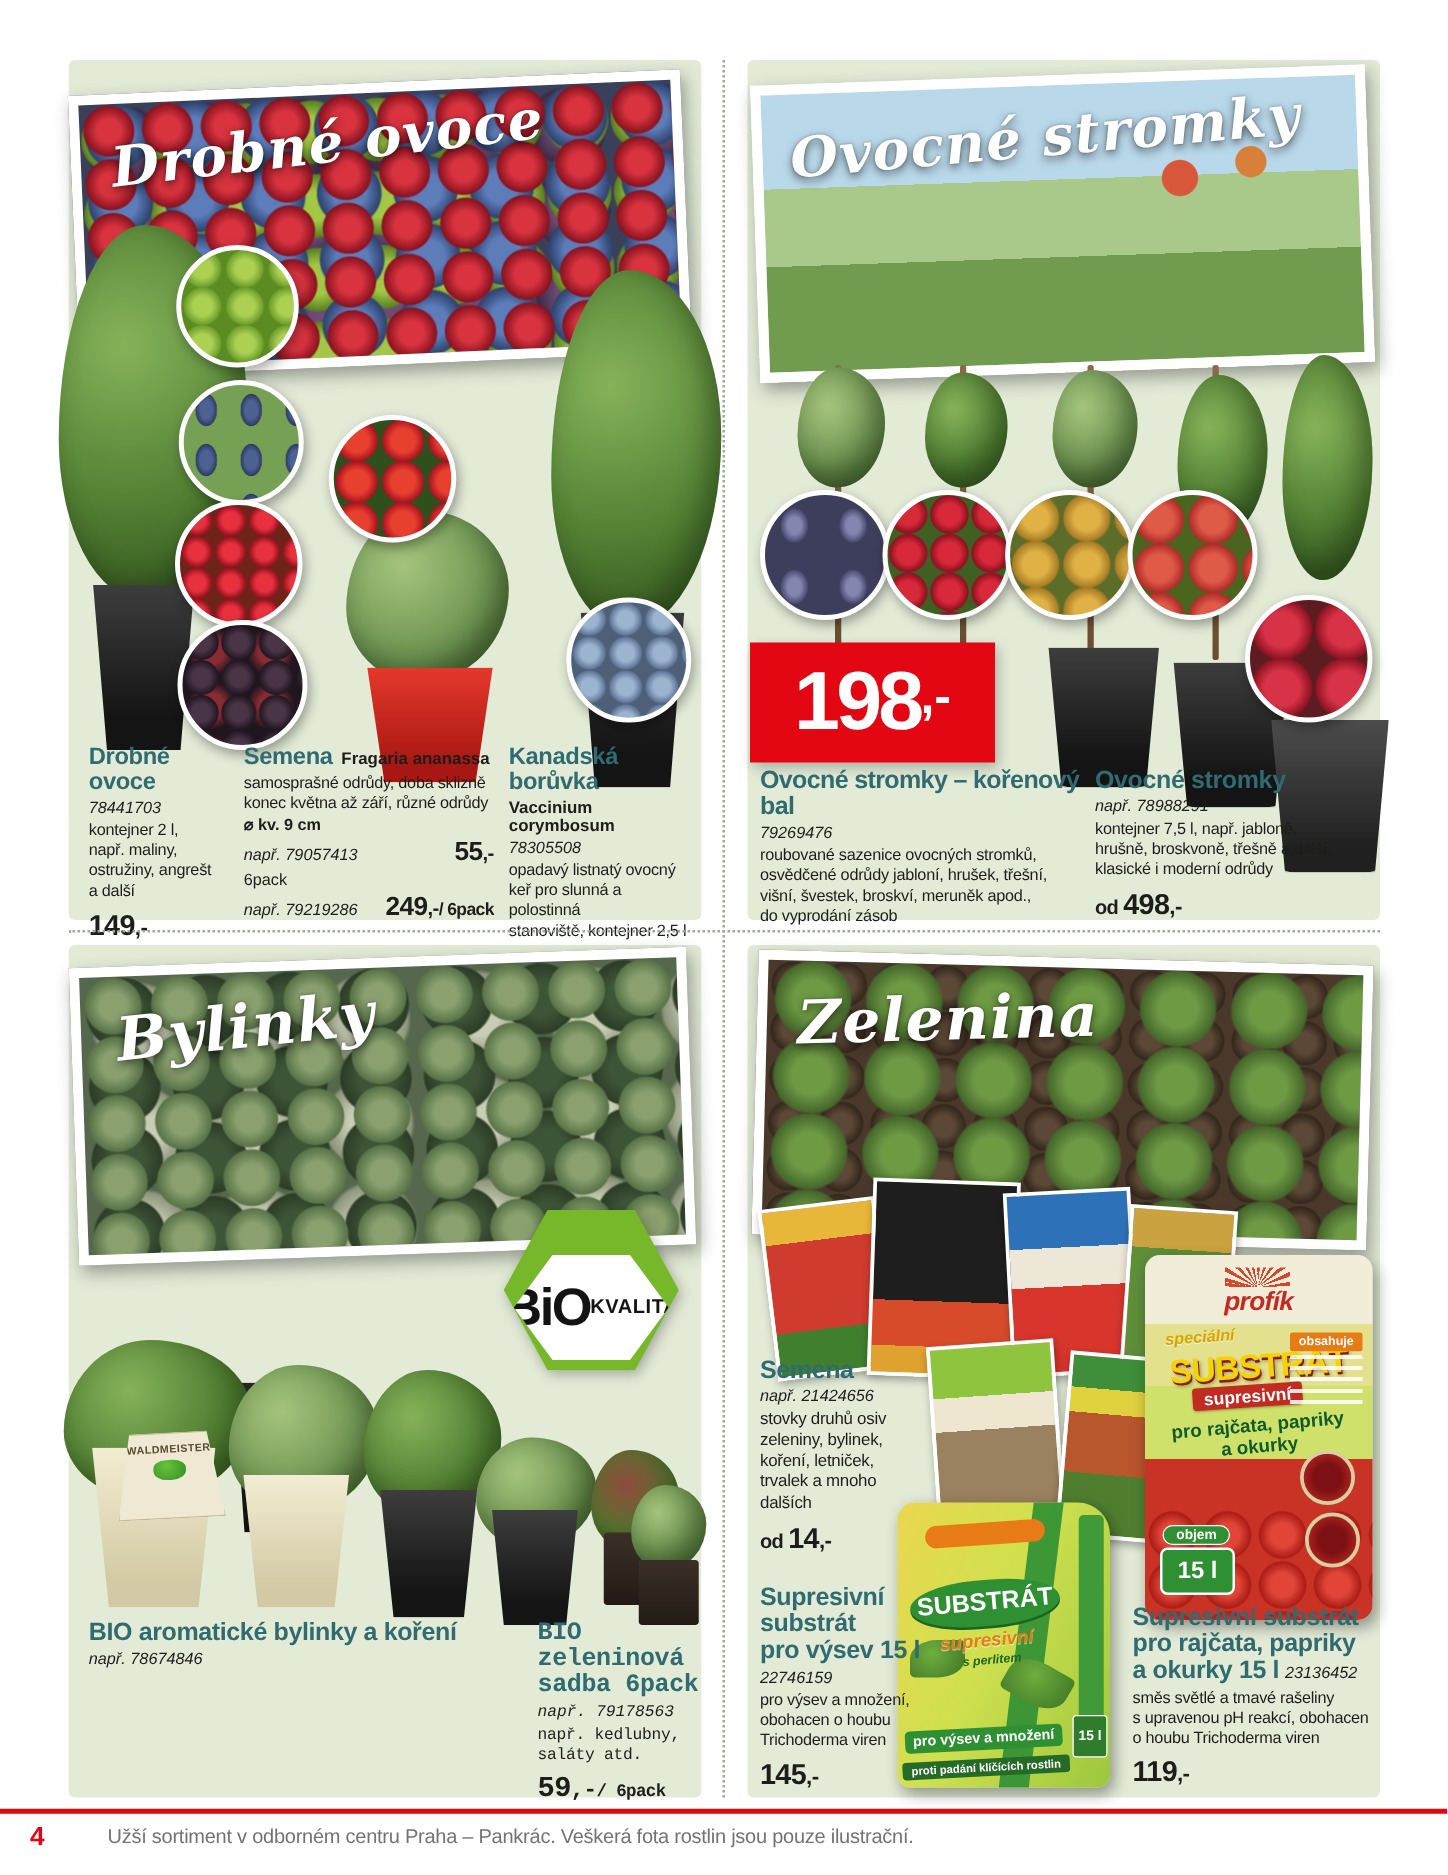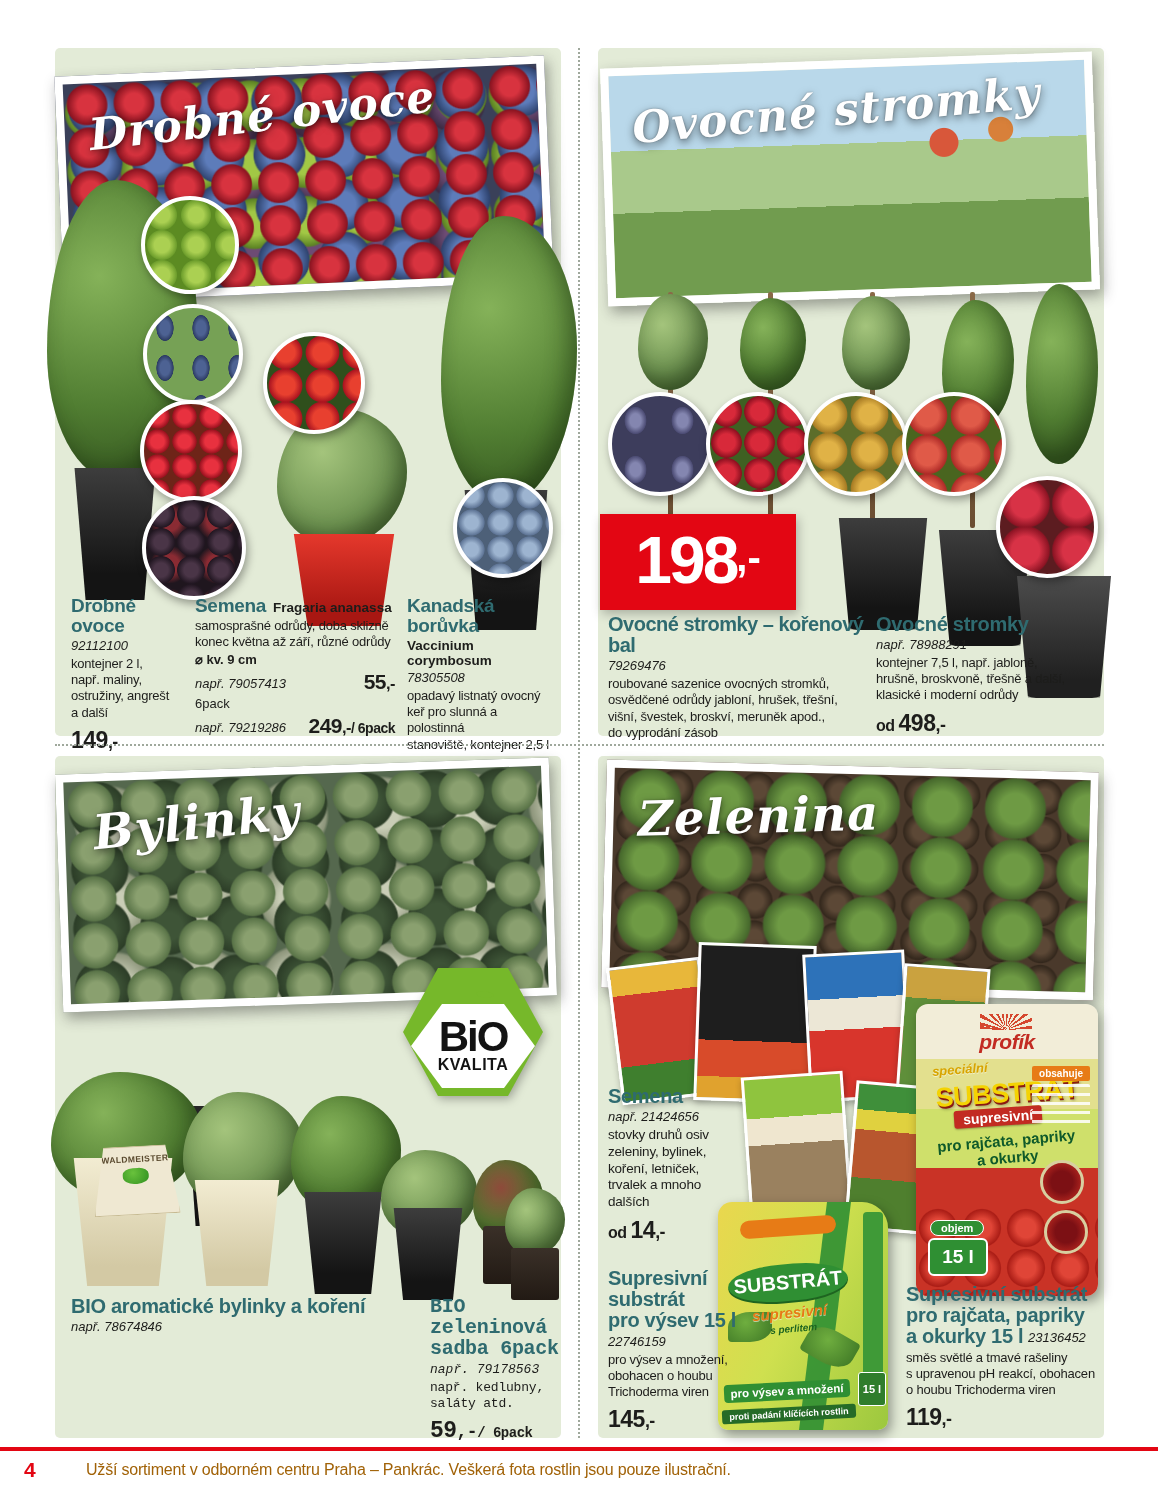--- a/index.html
+++ b/index.html
@@ -80,21 +80,21 @@
   .p-unit{font-size:14px;}
   .offer{display:flex;justify-content:space-between;align-items:flex-end;margin-top:3px;}
   .offer .price{margin-top:0;font-size:21px;}
   .plain{font-size:13px;margin-top:2px;}
   .trow{display:flex;align-items:baseline;gap:7px;}
 
   .hex{position:absolute;filter:drop-shadow(2px 3px 5px rgba(0,0,0,.3));}
   .hex-outer{width:100%;height:100%;background:#76b82a;clip-path:polygon(25% 0,75% 0,100% 50%,75% 100%,25% 100%,0 50%);}
   .hex-inner{position:absolute;left:8px;top:8px;right:8px;bottom:8px;background:#fff;
      clip-path:polygon(25% 0,75% 0,100% 50%,75% 100%,25% 100%,0 50%);
-     display:flex;flex-direction:column;align-items:center;justify-content:center;gap:0;margin-top:28px;}
+     display:flex;flex-direction:row;align-items:center;justify-content:center;gap:0;margin-top:28px;}
   .hex-bio{font-size:42px;font-weight:800;color:#131313;letter-spacing:-2px;line-height:.9;}
   .hex-kval{font-size:16px;font-weight:700;color:#131313;letter-spacing:.5px;}
   .hex-leaf{position:absolute;top:22px;left:74px;width:16px;height:9px;background:#76b82a;border-radius:0 100% 0 100%;transform:rotate(-18deg);}
 
   .tag{position:absolute;background:#efe8d2;border:1px solid #c6ba92;transform:rotate(-3deg);
      clip-path:polygon(14% 0,86% 0,100% 100%,0 100%);display:flex;flex-direction:column;align-items:center;padding-top:7px;z-index:4;}
   .tag-txt{font-size:8.5px;font-weight:700;color:#5a4a2f;letter-spacing:.4px;}
   .tag-jelly{width:26px;height:16px;background:radial-gradient(circle at 40% 30%,#69c23c,#2f8f1f);border-radius:40% 40% 46% 46%;margin-top:4px;}
 
   .pk{position:absolute;border:3px solid #fff;box-shadow:1px 3px 7px rgba(0,0,0,.32);}
@@ -139,21 +139,21 @@
      background:repeating-linear-gradient(180deg,#fff 0 3px,transparent 3px 9px);opacity:.85;border-radius:2px;}
   .br-objem{position:absolute;left:14px;bottom:60px;background:#2f8f33;color:#fff;font-size:11px;font-weight:700;padding:1px 10px;border-radius:8px;border:1px solid #fff;}
   .br-vol{position:absolute;left:12px;bottom:20px;width:56px;height:34px;background:#2f8f33;color:#fff;font-weight:700;font-size:19px;
      display:flex;align-items:center;justify-content:center;border-radius:6px;border:2px solid #fff;}
   .br-shield{position:absolute;width:38px;height:38px;border-radius:50%;background:radial-gradient(circle,#7c1014 40%,#a5201c 70%);border:3px solid #d8cfa0;}
   .br-toms{position:absolute;left:0;bottom:0;width:100%;height:30%;border-radius:0 0 12px 12px;
      background-image:radial-gradient(circle,#e5493a 32%,#a61a14 62%,transparent 66%);background-size:44px 40px;opacity:.85;}
 
   .foot-rule{position:absolute;left:0;top:1447px;width:1158px;height:4px;background:#e30613;}
   .foot-num{position:absolute;left:24px;top:1458px;color:#e30613;font-size:21px;font-weight:700;}
-  .foot-text{position:absolute;left:86px;top:1461px;font-size:16px;color:#a16207;letter-spacing:-.2px;}
+  .foot-text{position:absolute;left:86px;top:1461px;font-size:16px;color:#737373;letter-spacing:-.2px;}
 </style>
 </head>
 <body>
 
 <div class="page">
 
   <section class="panel tl">
     <div class="photo ph-berries" style="left:4px;top:18px;width:474px;height:210px;transform:rotate(-2.5deg);">
       <h2 class="script" style="left:24px;top:14px;font-size:44px;transform:rotate(-4deg);">Drobné ovoce</h2>
     </div>
@@ -167,21 +167,21 @@
 
     <div class="circle c-goose" style="left:86px;top:148px;width:90px;height:90px;"></div>
     <div class="circle c-honey" style="left:88px;top:256px;width:92px;height:92px;"></div>
     <div class="circle c-currant" style="left:85px;top:352px;width:94px;height:94px;"></div>
     <div class="circle c-blackb" style="left:87px;top:448px;width:96px;height:96px;"></div>
     <div class="circle c-straw" style="left:208px;top:284px;width:94px;height:94px;"></div>
     <div class="circle c-blueb" style="left:398px;top:430px;width:92px;height:92px;"></div>
 
     <div class="prod" style="left:16px;top:548px;width:120px;">
       <h3 class="ptitle">Drobné ovoce</h3>
-      <div class="sku">92112100</div>
+      <div class="sku">78441703</div>
       <div class="desc pre">kontejner 2 l,
 např. maliny,
 ostružiny, angrešt
 a další</div>
       <div class="price"><span class="p-val">149</span><span class="p-suf">,-</span></div>
     </div>
 
     <div class="prod" style="left:140px;top:548px;width:200px;">
       <div class="trow">
         <h3 class="ptitle">Semena</h3>

